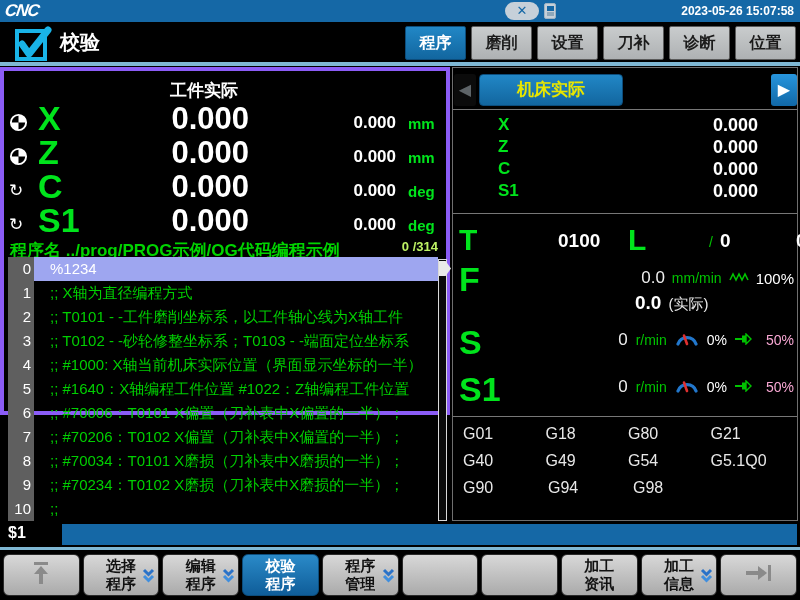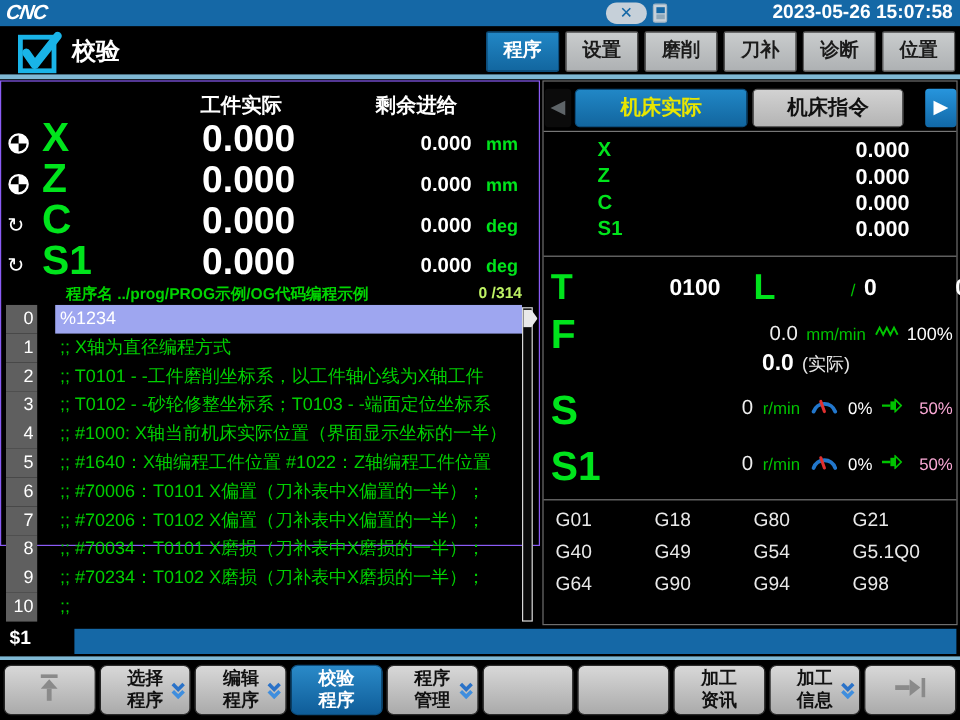--- a/index.html
+++ b/index.html
@@ -7,53 +7,53 @@
   body { font-family:"Liberation Sans","DejaVu Sans",sans-serif; }
   #screen { position:relative; width:800px; height:600px; background:#000; overflow:hidden; }
 
   
   .statusbar { position:absolute; left:0; top:0; width:800px; height:22px; background:#1568a6; }
   .logo { position:absolute; left:5px; top:1px; color:#fff; font-weight:bold; font-style:italic; font-size:17px; letter-spacing:-1px; transform:skewX(-8deg); }
   .ic-close { position:absolute; left:505px; top:2px; width:34px; height:18px; background:#c6d0d9; border-radius:9px; color:#1568a6; font-weight:bold; font-size:13px; text-align:center; line-height:18px; }
   .ic-disk { position:absolute; left:544px; top:3px; width:12px; height:16px; background:#c6d0d9; border-radius:2px; border:1px solid #9fb4c4; }
   .ic-disk i { position:absolute; left:2px; top:2px; width:7px; height:5px; background:#1568a6; display:block; }
   .ic-disk b { position:absolute; left:2px; bottom:2px; width:7px; height:4px; background:#8fa8ba; display:block; }
-  .clock { position:absolute; right:6px; top:0; color:#fff; font-weight:bold; font-size:16px; line-height:22px; }
+  .clock { position:absolute; right:6px; top:0; color:#fff; font-weight:bold; font-size:12px; line-height:22px; }
 
   
   .titlerow { position:absolute; left:0; top:22px; width:800px; height:40px; background:#000; }
   .chkicon { position:absolute; left:14px; top:4px; }
   .pagetitle { position:absolute; left:60px; top:7px; color:#fff; font-weight:bold; font-size:20px; }
   .toptabs { position:absolute; right:4px; top:4px; display:flex; gap:5px; }
   .ttab { width:61px; height:34px; line-height:32px; text-align:center; font-size:16px; font-weight:bold;
           color:#1b1b1b; background:linear-gradient(#c9cccd,#aeb1b3); border:1px solid #5a5a5a; border-radius:2px; }
   .ttab.active { background:linear-gradient(#2187c6,#12669f); color:#fff; border-color:#0c4d7c; }
   .sep-top { position:absolute; left:0; top:62px; width:800px; height:4px; background:#7fb8d4; }
   .sep-bottom { position:absolute; left:0; top:547px; width:800px; height:3px; background:#7fb8d4; }
 
   
-  .lpanel { position:absolute; left:0; top:67px; width:450px; height:388px; background:#000; border:1px solid #8b5cf6; }
+  .lpanel { position:absolute; left:0; top:67px; width:450px; height:348px; background:#000; border:4px solid #8b5cf6; }
   .lp-hdr { position:absolute; top:8px; color:#fff; font-weight:bold; font-size:17px; }
   .lp-hdr.actual { left:140px; width:120px; text-align:center; }
   .lp-hdr.remain { left:290px; width:112px; text-align:center; }
   .axrow { position:absolute; left:0; width:448px; height:34px; }
   .ax-icon { position:absolute; left:5px; top:8px; width:20px; height:20px; color:#fff; font-size:17px; line-height:20px; }
   .ax-name { position:absolute; left:34px; top:-6px; width:72px; color:#00e41c; font-weight:bold; font-size:34px; }
   .ax-actual { position:absolute; left:95px; top:-4px; width:150px; text-align:right; color:#fff; font-weight:bold; font-size:31px; }
   .ax-remain { position:absolute; left:300px; top:8px; width:92px; text-align:right; color:#fff; font-weight:bold; font-size:17px; }
   .ax-unit { position:absolute; left:404px; top:10px; width:44px; color:#00e41c; font-weight:bold; font-size:15px; }
 
   .prog-hdr { position:absolute; left:0; top:166px; width:448px; height:20px; }
-  .prog-name { position:absolute; left:6px; top:2px; color:#00d400; font-weight:bold; font-size:13px; white-space:nowrap;margin-left:48px; }
+  .prog-name { position:absolute; left:6px; top:2px; color:#00d400; font-weight:bold; font-size:17px; white-space:nowrap; }
   .prog-count { position:absolute; right:14px; top:2px; color:#bef264; font-weight:bold; font-size:13px; }
 
   .prog-list { position:absolute; left:4px; top:186px; width:430px; height:266px; overflow:hidden; }
   .pline { display:flex; height:24px; line-height:24px; font-size:15px; }
   .pno { flex:0 0 26px; background:#5f5f5f; color:#fff; text-align:right; padding-right:3px; font-size:15px; }
-  .ptext { flex:1; color:#00cf00; padding-left:4px; white-space:nowrap; overflow:hidden; margin-left:15px; }
+  .ptext { flex:1; color:#00cf00; padding-left:16px; white-space:nowrap; overflow:hidden; margin-left:0; }
   .pline.sel .ptext { background:#9ea6f0; color:#fff; }
   .scrollbar { position:absolute; left:434px; top:188px; width:9px; height:262px; border:1px solid #d9d9d9; background:#0a0a0a; }
   .sthumb { position:absolute; left:0px; top:1px; width:12px; height:15px; background:#e9e9e9;
             clip-path:polygon(0 0,55% 0,100% 50%,55% 100%,0 100%); }
 
   
   .rpanel { position:absolute; left:452px; top:67px; width:346px; height:454px; background:#000; border:1px solid #6f6f6f; }
   .rtabbar { position:absolute; left:0; top:6px; width:344px; height:32px; }
   .rarrow { position:absolute; top:0; width:22px; height:32px; text-align:center; line-height:32px; font-size:16px; }
   .rarrow.prev { left:1px; color:#5e6468; background:#0b0b0b; border-radius:3px; }
@@ -127,32 +127,31 @@
   <div class="titlerow">
     <span class="chkicon">
       <svg width="40" height="36" viewBox="0 0 40 36">
         <rect x="3" y="5" width="28" height="28" fill="none" stroke="#19b4e8" stroke-width="4"></rect>
         <polyline points="8,18 15,28 34,4" fill="none" stroke="#19b4e8" stroke-width="7" stroke-linecap="round" stroke-linejoin="round"></polyline>
       </svg>
     </span>
     <span class="pagetitle">校验</span>
     <div class="toptabs">
       <div class="ttab active">程序</div>
+      <div class="ttab">磨削</div>
       <div class="ttab">设置</div>
-      <div class="ttab">磨削</div>
       <div class="ttab">刀补</div>
       <div class="ttab">诊断</div>
       <div class="ttab">位置</div>
     </div>
   </div>
   <div class="sep-top"></div>
 
   <div class="lpanel">
     <div class="lp-hdr actual">工件实际</div>
-    <div class="lp-hdr remain">剩余进给</div>
 
     <div class="axrow" style="top:34px">
       <span class="ax-icon">
         <svg width="19" height="19" viewBox="0 0 16 16">
             <circle cx="8" cy="8" r="6.4" fill="none" stroke="#fff" stroke-width="1.6"></circle>
             <path d="M8 8 L8 1.6 A6.4 6.4 0 0 1 14.4 8 Z" fill="#fff"></path>
             <path d="M8 8 L8 14.4 A6.4 6.4 0 0 1 1.6 8 Z" fill="#fff"></path>
           </svg>
       </span>
       <span class="ax-name">X</span>
@@ -244,21 +243,20 @@
     </div>
     <div class="scrollbar">
       <div class="sthumb"></div>
     </div>
   </div>
 
   <div class="rpanel">
     <div class="rtabbar">
       <div class="rarrow prev"><span>◀</span></div>
       <div class="rtab t1">机床实际</div>
-      <div class="rtab t2">机床指令</div>
       <div class="rarrow next"><span>▶</span></div>
     </div>
     <div class="rsep" style="top:41px"></div>
 
     <div class="raxrow" style="top:47px">
       <span class="rax-name">X</span>
       <span class="rax-val">0.000</span>
     </div>
     <div class="raxrow" style="top:69px">
       <span class="rax-name">Z</span>
@@ -349,21 +347,20 @@
         <span class="gcell">G80</span>
         <span class="gcell">G21</span>
       </div>
       <div class="grow">
         <span class="gcell">G40</span>
         <span class="gcell">G49</span>
         <span class="gcell">G54</span>
         <span class="gcell">G5.1Q0</span>
       </div>
       <div class="grow">
-        <span class="gcell">G64</span>
         <span class="gcell">G90</span>
         <span class="gcell">G94</span>
         <span class="gcell">G98</span>
       </div>
     </div>
   </div>
 
   <div class="chanbar">
     <span class="chan">$1</span>
     <div class="chan-blue"></div>

